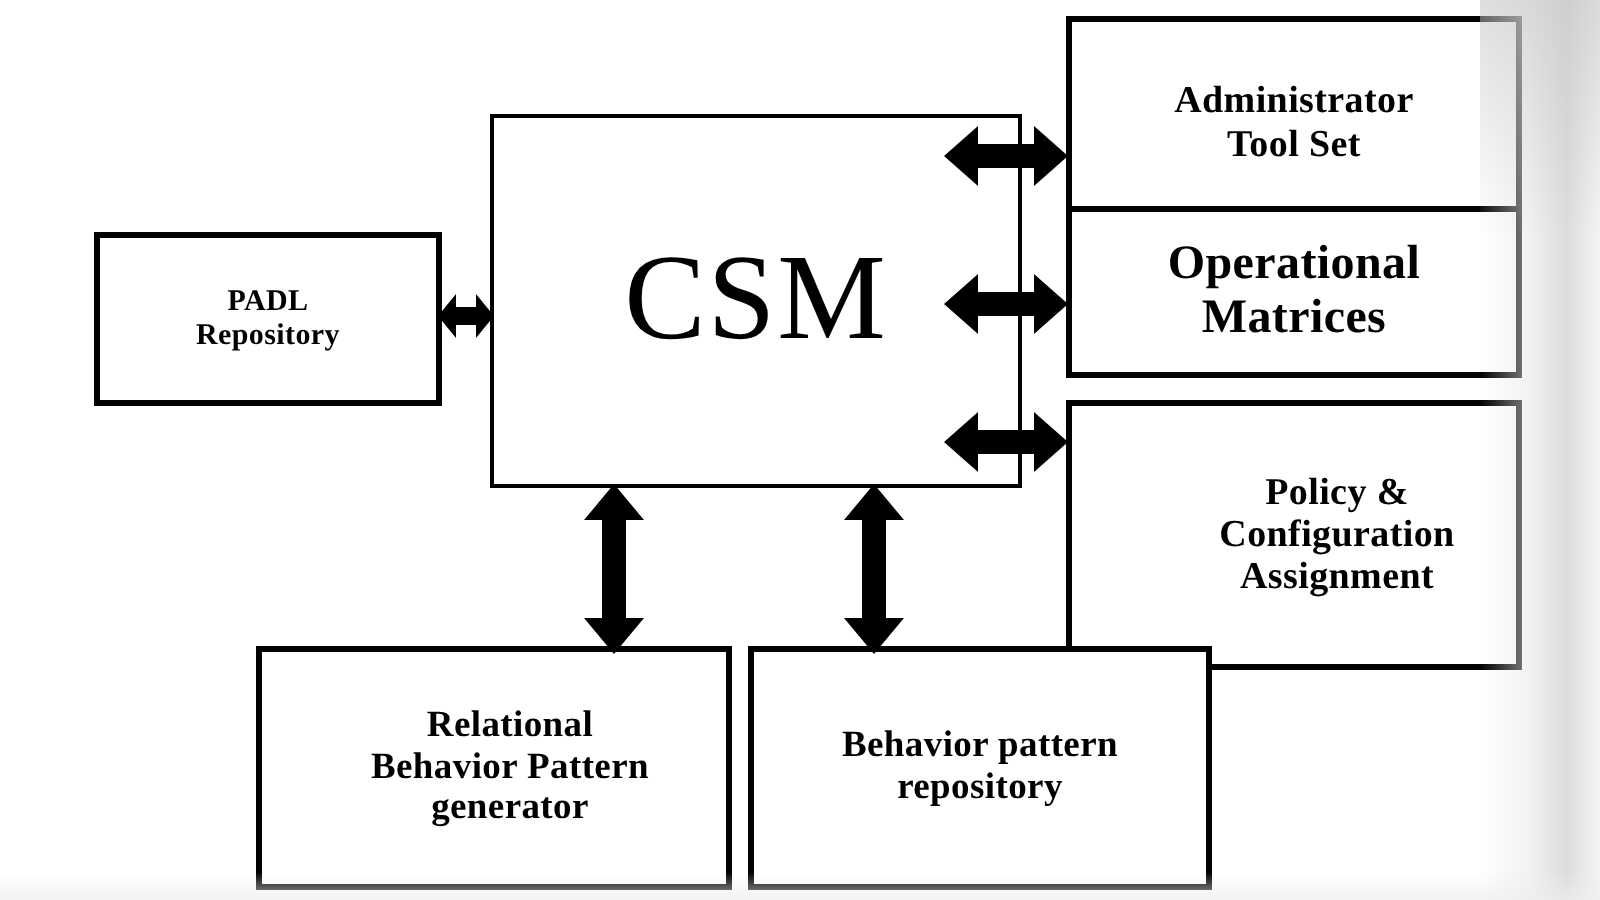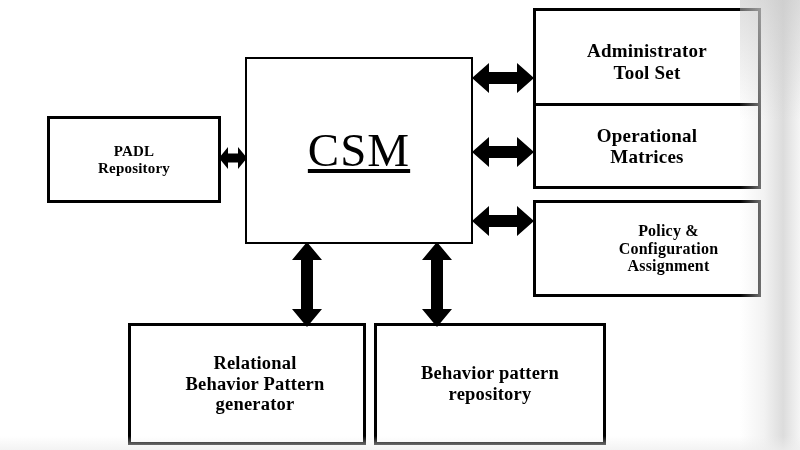--- a/index.html
+++ b/index.html
@@ -61,27 +61,26 @@
   .node .label {
     display: block;
     padding: 0 6px;
     white-space: pre-line;
   }
 
   
   #node-csm {
     left: 245px;
     top: 57px;
-    width: 228px;
+    width: 266px;
     height: 187px;
     border-width: 2px;
     font-weight: normal;
-    font-size: 47px;
+    font-size: 61px;
     letter-spacing: 1px;
-    text-decoration: underline;
   }
 
   #node-padl {
     left: 47px;
     top: 116px;
     width: 174px;
     height: 87px;
     font-size: 15px;
   }
 
@@ -91,29 +90,29 @@
     width: 228px;
     height: 107px;
     font-size: 19px;
   }
 
   #node-matrices {
     left: 533px;
     top: 103px;
     width: 228px;
     height: 86px;
-    font-size: 19px;
+    font-size: 24px;
   }
 
   #node-policy {
     left: 533px;
     top: 200px;
     width: 228px;
-    height: 97px;
-    font-size: 16px;
+    height: 135px;
+    font-size: 19px;
     padding-left: 43px;
   }
 
   #node-rbpg {
     left: 128px;
     top: 323px;
     width: 238px;
     height: 122px;
     font-size: 18.5px;
     padding-left: 16px;

